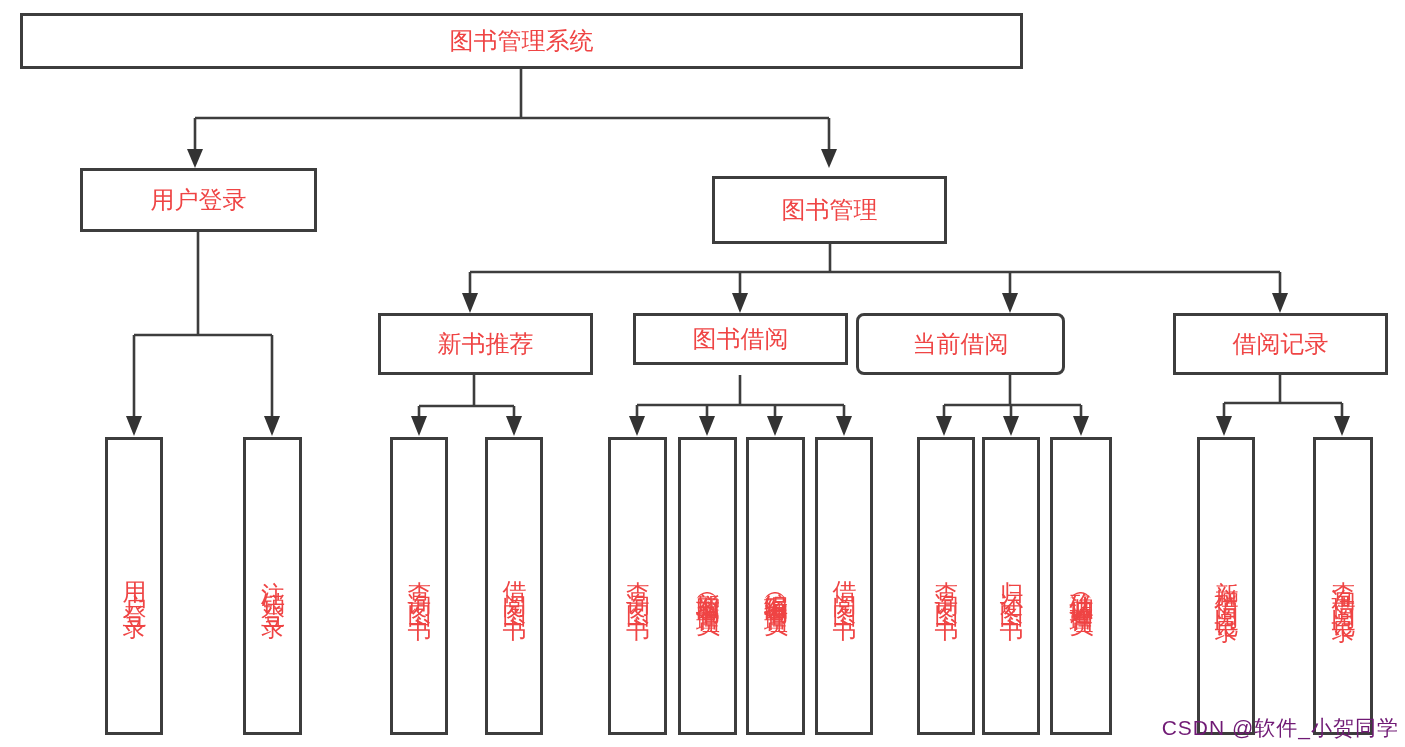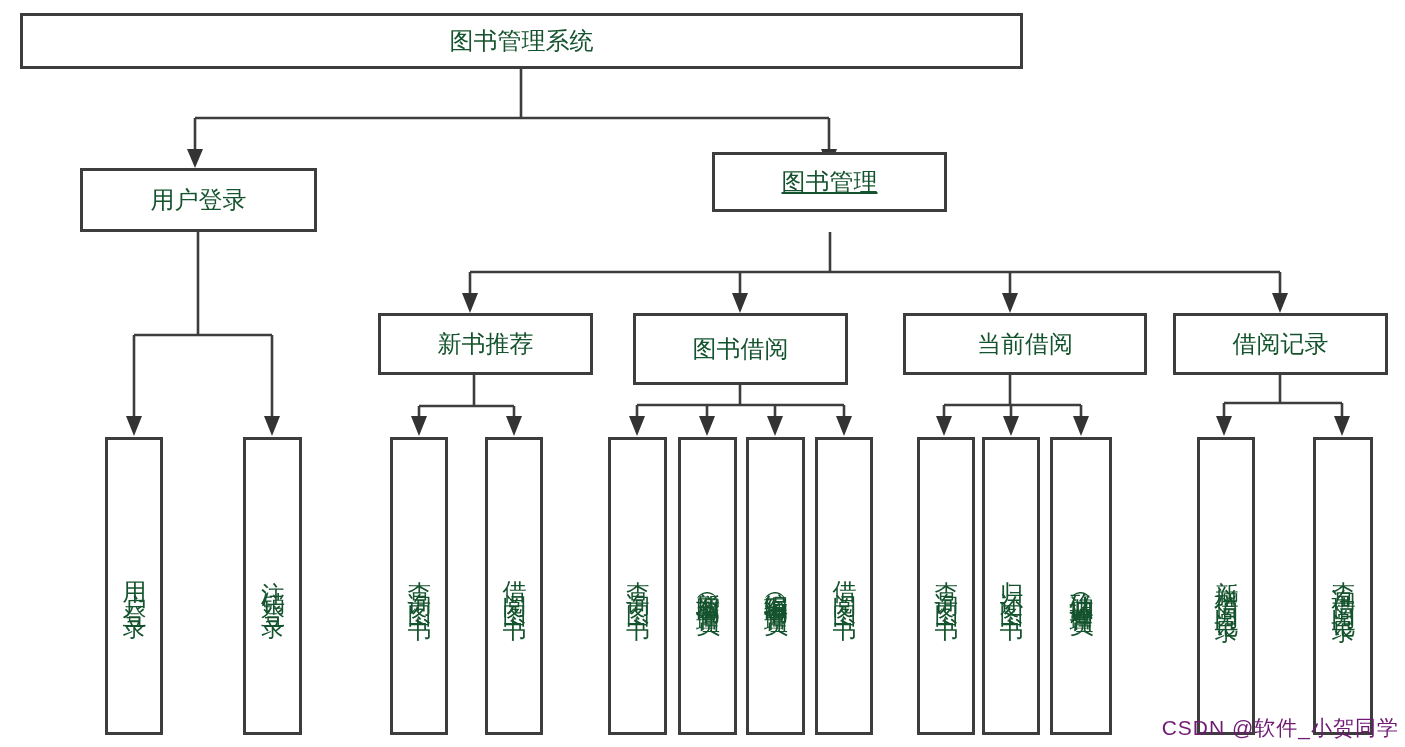--- a/index.html
+++ b/index.html
@@ -26,21 +26,21 @@
     stroke: none;
   }
   .node {
     position: absolute;
     box-sizing: border-box;
     border: 3px solid #3d3d3d;
     background: #ffffff;
     display: flex;
     align-items: center;
     justify-content: center;
-    color: #14532d;
+    color: #ef4444;
     font-size: 24px;
     text-align: center;
     line-height: 1.2;
   }
   .vert {
     writing-mode: vertical-rl;
     text-orientation: mixed;
     padding: 6px 0;
   }
   .ls-wide  { letter-spacing: 12px; }
@@ -120,25 +120,25 @@
     <path d="M1224 403 H1342"></path>
     <path d="M1224 403 V418"></path>
     <path d="M1342 403 V418"></path>
     <polygon points="1216,416 1232,416 1224,436"></polygon>
     <polygon points="1334,416 1350,416 1342,436"></polygon>
   </svg>
 
   <div class="node" style="left:20px; top:13px; width:1003px; height:56px;">图书管理系统</div>
 
   <div class="node" style="left:80px; top:168px; width:237px; height:64px;">用户登录</div>
-  <div class="node" style="left:712px; top:152px; width:235px; height:60px;text-decoration:underline;">图书管理</div>
+  <div class="node" style="left:712px; top:176px; width:235px; height:68px;">图书管理</div>
 
   <div class="node" style="left:378px; top:313px; width:215px; height:62px;">新书推荐</div>
-  <div class="node" style="left:633px; top:313px; width:215px; height:72px;">图书借阅</div>
-  <div class="node" style="left:903px; top:313px; width:244px; height:62px;">当前借阅</div>
+  <div class="node" style="left:633px; top:313px; width:215px; height:52px;">图书借阅</div>
+  <div class="node" style="left:856px; top:313px; width:209px; height:62px;border-radius:8px;">当前借阅</div>
   <div class="node" style="left:1173px; top:313px; width:215px; height:62px;">借阅记录</div>
 
   <div class="node vert ls-wide" style="left:105px; top:437px; width:58px; height:298px;">用户登录</div>
   <div class="node vert ls-wide" style="left:243px; top:437px; width:59px; height:298px;">注销登录</div>
 
   <div class="node vert ls-wide" style="left:390px; top:437px; width:58px; height:298px;">查询图书</div>
   <div class="node vert ls-wide" style="left:485px; top:437px; width:58px; height:298px;">借阅图书</div>
 
   <div class="node vert ls-wide" style="left:608px; top:437px; width:59px; height:298px;">查询图书</div>
   <div class="node vert ls-tight" style="left:678px; top:437px; width:59px; height:298px;">新增图书（管理员）</div>

